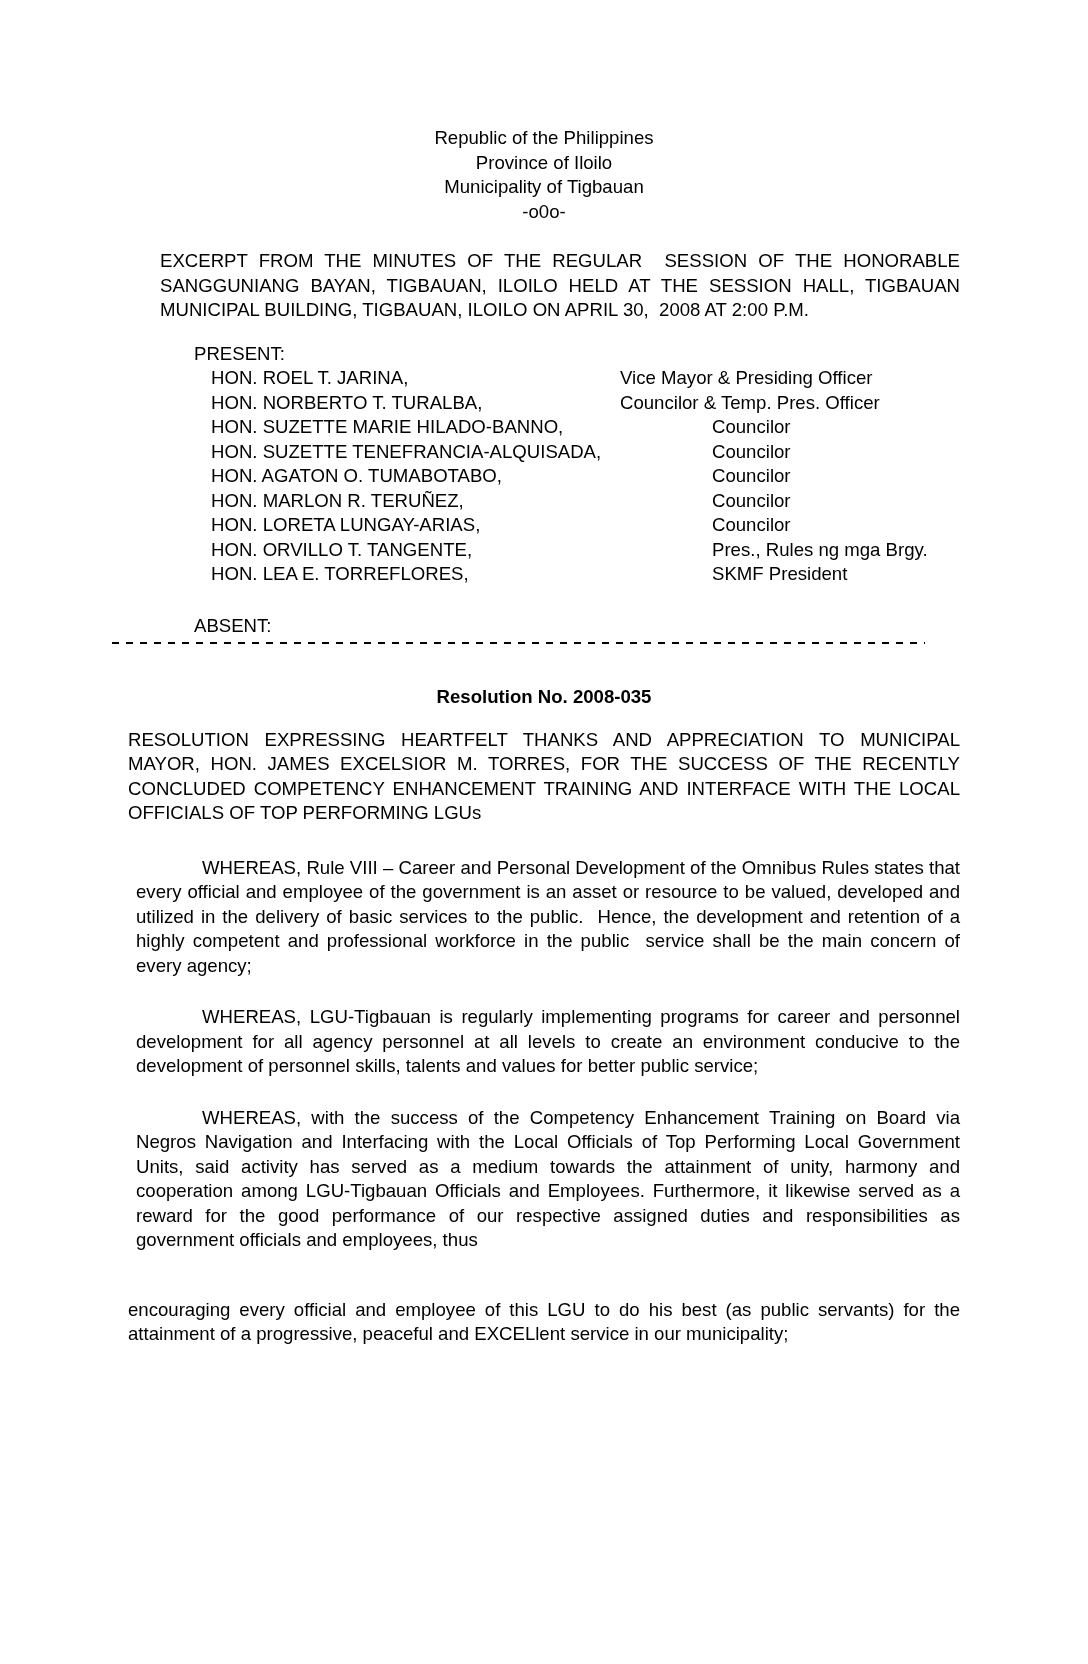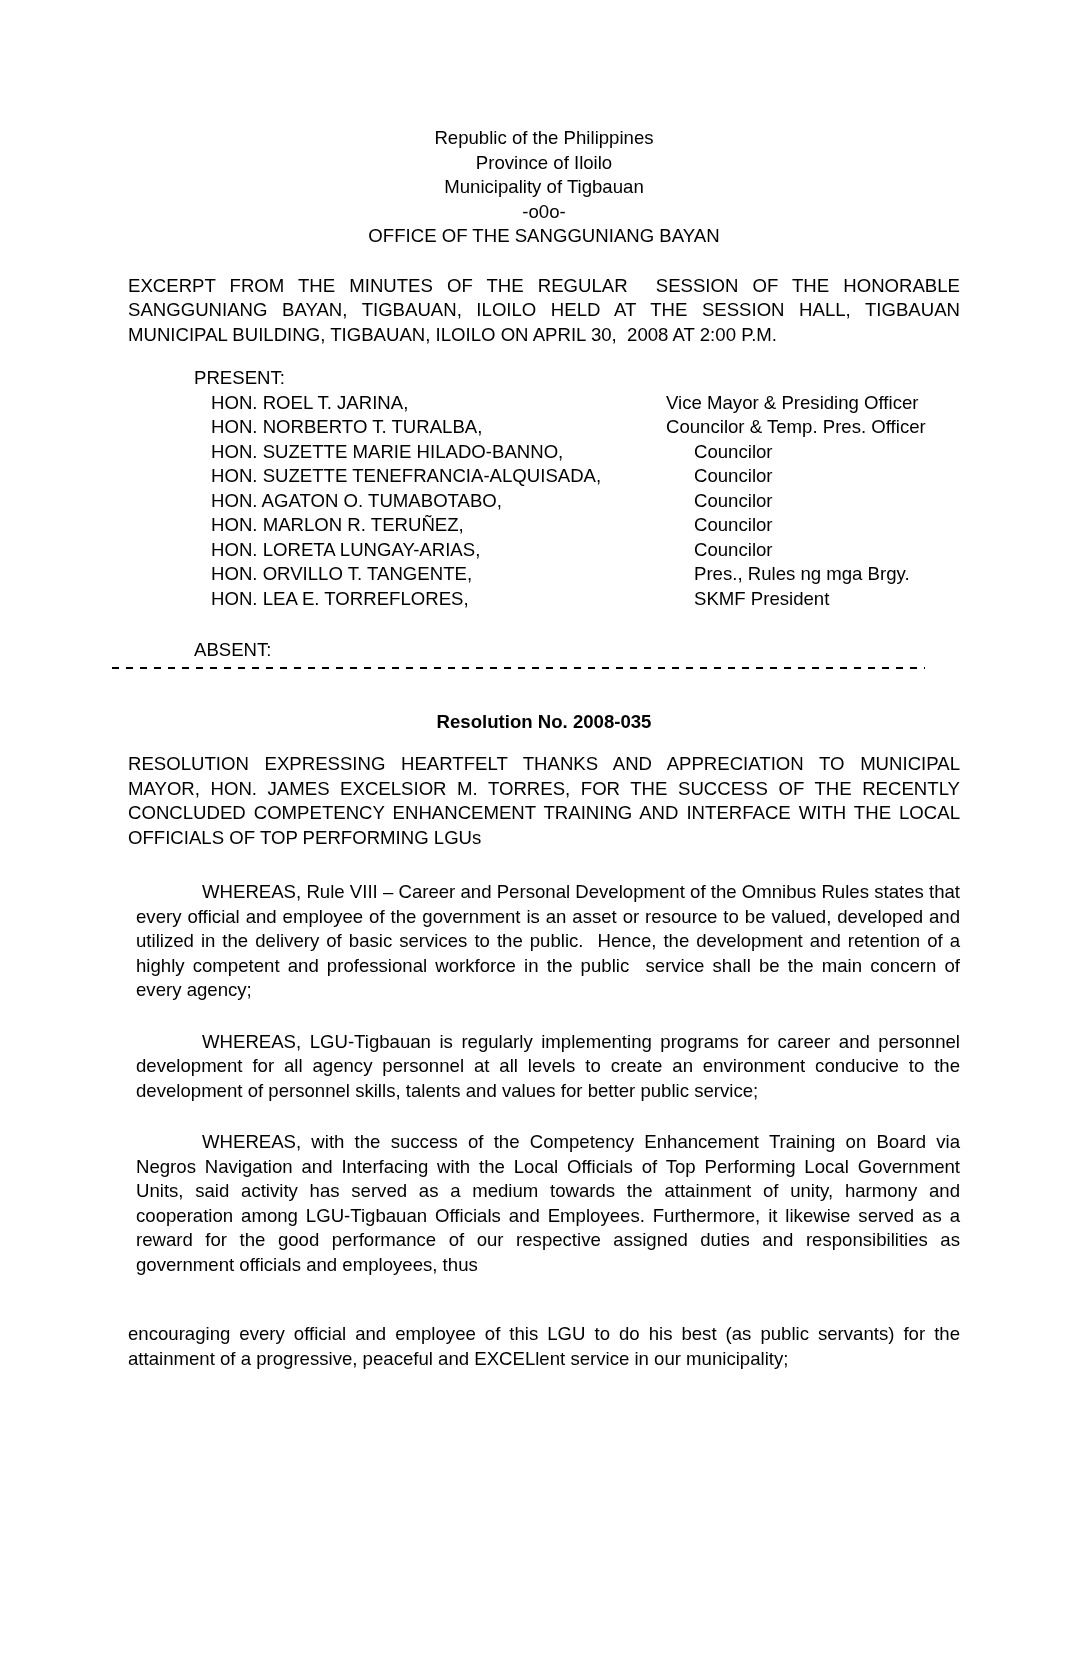--- a/index.html
+++ b/index.html
@@ -13,27 +13,27 @@
     font-family: "Liberation Sans", "DejaVu Sans", sans-serif;
     font-size: 18.6px;
     line-height: 24.5px;
     padding: 126px 128px 0 128px;
     overflow: hidden;
   }
   p { margin: 0; }
   .center  { text-align: center; }
   .italic  { font-style: italic; }
 
-  .excerpt-para   { margin-top: 25px; text-align: justify; }
+  .excerpt-para   { margin-top: 25px; text-align: justify; margin-left: 32px; }
   .section-label  { margin-top: 19px; padding-left: 66px; }
   .absent-label   { margin-top: 27px; }
   .att-row        { position: relative; padding-left: 83px; white-space: nowrap; }
   .att-role       { position: absolute; top: 0; white-space: nowrap; }
-  .tab-near       { left: 538px; text-align: center; }
-  .tab-far        { left: 566px; }
+  .tab-near       { left: 492px; text-align: center; }
+  .tab-far        { left: 584px; }
 
   .dashed-divider {
     margin: 4px 0 0 -16px;
     width: 813px;
     height: 2px;
     background: repeating-linear-gradient(90deg, #000 0 7px, transparent 7px 14px);
   }
 
   .res-heading { margin-top: 41px; text-align: center; font-weight: bold; }
   .title-para  { margin-top: 18px; text-align: justify; }
@@ -46,21 +46,20 @@
 </head>
 <body>
 
 <div class="page">
 
   <div class="center">
     <p>Republic of the Philippines</p>
     <p>Province of Iloilo</p>
     <p>Municipality of Tigbauan</p>
     <p>-o0o-</p>
-    <p>OFFICE OF THE SANGGUNIANG BAYAN</p>
   </div>
 
   <p class="excerpt-para">EXCERPT FROM THE MINUTES OF THE REGULAR&nbsp; SESSION OF THE HONORABLE SANGGUNIANG BAYAN, TIGBAUAN, ILOILO HELD AT THE SESSION HALL, TIGBAUAN MUNICIPAL BUILDING, TIGBAUAN, ILOILO ON APRIL 30,&nbsp; 2008 AT 2:00 P.M.</p>
 
   <p class="section-label">PRESENT:</p>
 
   <div>
     <div class="att-row">
       <span>HON. ROEL T. JARINA,</span>
       <span class="att-role tab-near">Vice Mayor &amp; Presiding Officer</span>

